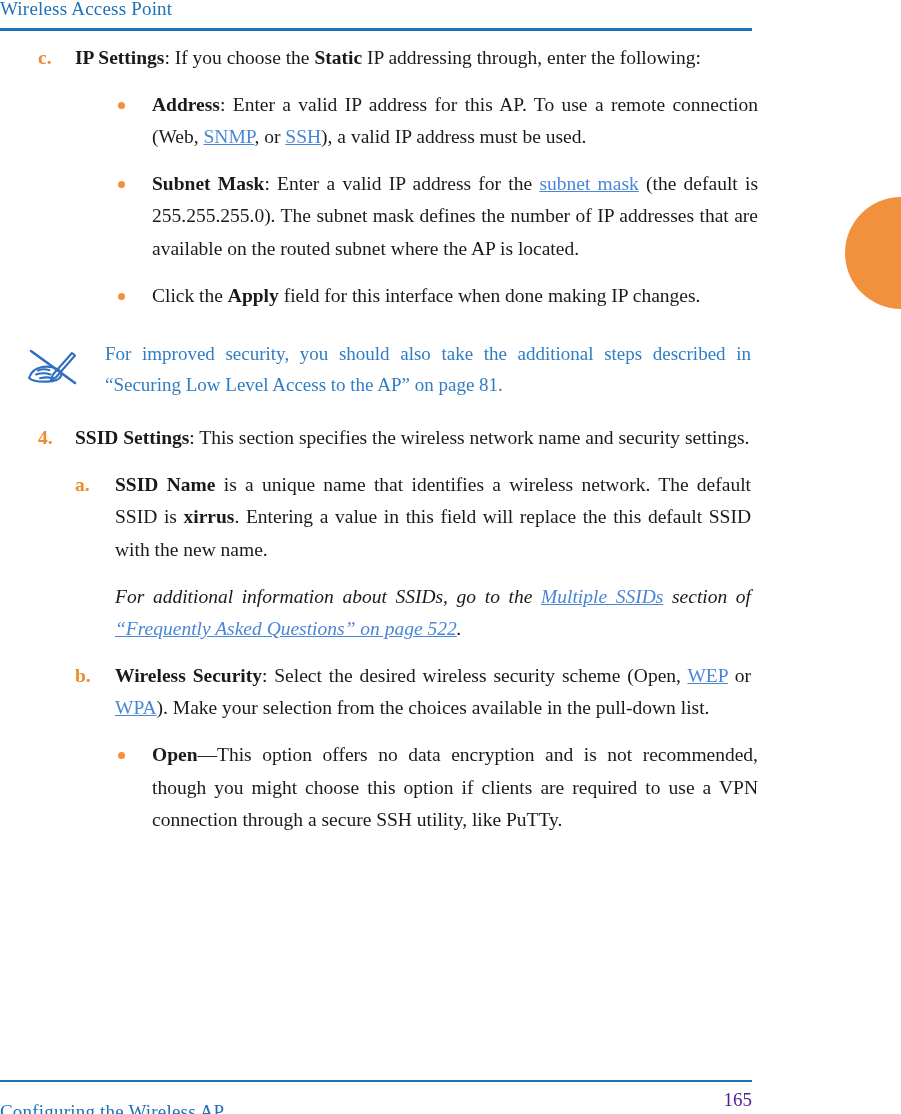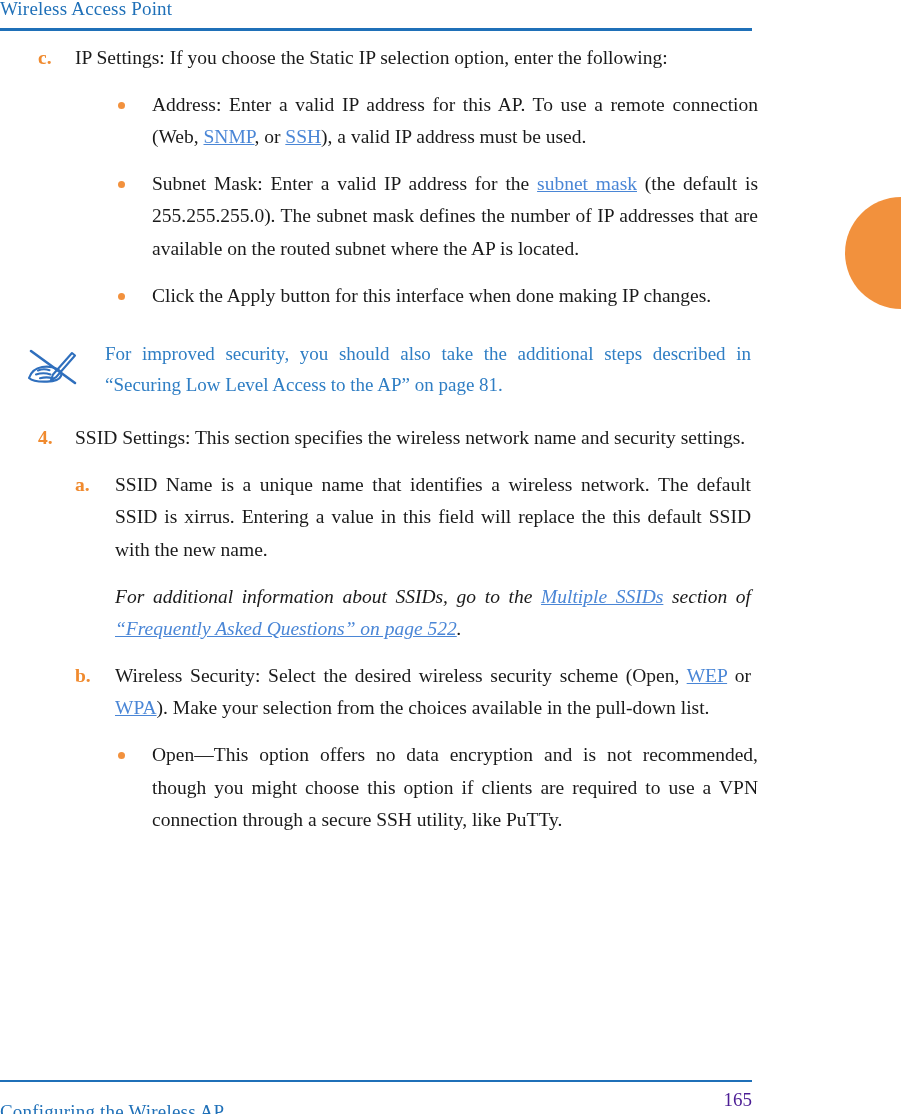--- a/index.html
+++ b/index.html
@@ -123,21 +123,21 @@
     top: 13px;
     width: 7px;
     height: 7px;
     border-radius: 50%;
     background: #f2913d;
   }
 
   .gap-sm { margin-top: 14px; }
   .gap-md { margin-top: 22px; }
 
-  b, .b { font-weight: normal; }
+  b, .b { font-weight: bold; }
   .link {
     color: #4a86d6;
   }
 
   
   .note {
     position: relative;
     margin-top: 26px;
     margin-left: 105px;
     margin-right: 9px;
@@ -192,34 +192,34 @@
 <div class="page">
 
   <div class="running-head">Wireless Access Point</div>
   <div class="header-rule"></div>
 
   <div class="thumb-tab"></div>
 
   <div class="content">
 
     <p class="para lvl1">
-      <span class="marker">c.</span><b>IP Settings</b><span>: If you choose the </span><b>Static</b><span> IP selection option, enter the following:</span>
+      <span class="marker">c.</span><b>IP Settings</b><span>: If you choose the </span><b>Static</b><span> IP addressing through, enter the following:</span>
     </p>
 
     <p class="para lvl3 gap-sm">
       <span class="bullet"></span><b>Address</b><span>: Enter a valid IP address for this AP. To use a remote connection (Web, </span><a class="link" href="#">SNMP</a><span>, or </span><a class="link" href="#">SSH</a><span>), a valid IP address must be used.</span>
     </p>
 
     <p class="para lvl3 gap-sm">
       <span class="bullet"></span><b>Subnet Mask</b><span>: Enter a valid IP address for the </span><a class="link" href="#">subnet mask</a><span> (the default is 255.255.255.0). The subnet mask defines the number of IP addresses that are available on the routed subnet where the AP is located.</span>
     </p>
 
 
     <p class="para lvl3 gap-sm">
-      <span class="bullet"></span><span>Click the </span><b>Apply</b><span> button for this interface when done making IP changes.</span>
+      <span class="bullet"></span><span>Click the </span><b>Apply</b><span> field for this interface when done making IP changes.</span>
     </p>
 
     <div class="note">
       <span class="note-icon">
         <svg viewBox="0 0 60 48" width="60" height="48" aria-hidden="true">
           <g fill="none" stroke="#2f6fbd" stroke-width="2.1" stroke-linejoin="round" stroke-linecap="round">
             <path d="M6 34 C8 28, 13 24, 19 23 C24 22.2, 30 22.8, 34 25 C37.5 26.8, 39 29.5, 38 32 C36.6 35.4, 31 37.4, 24 37.6 C16 37.9, 9 36.8, 6 34 Z"></path>
             <path d="M15 26.5 C18 25.2, 23 25, 26.5 26.2"></path>
             <path d="M13 30.5 C17 29.2, 23 29, 27.5 30.4"></path>
             <path d="M17 34.2 C21 33.2, 26 33.2, 30 34.2"></path>

